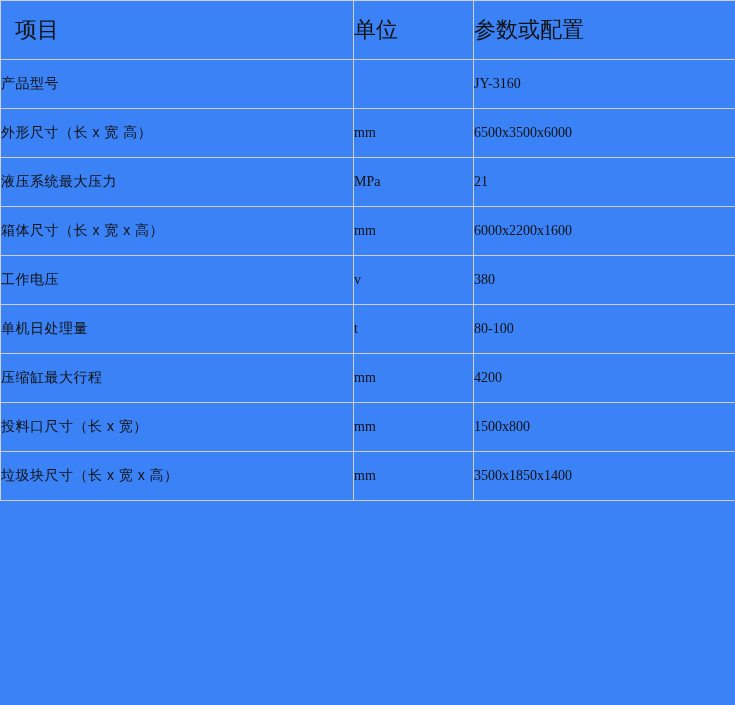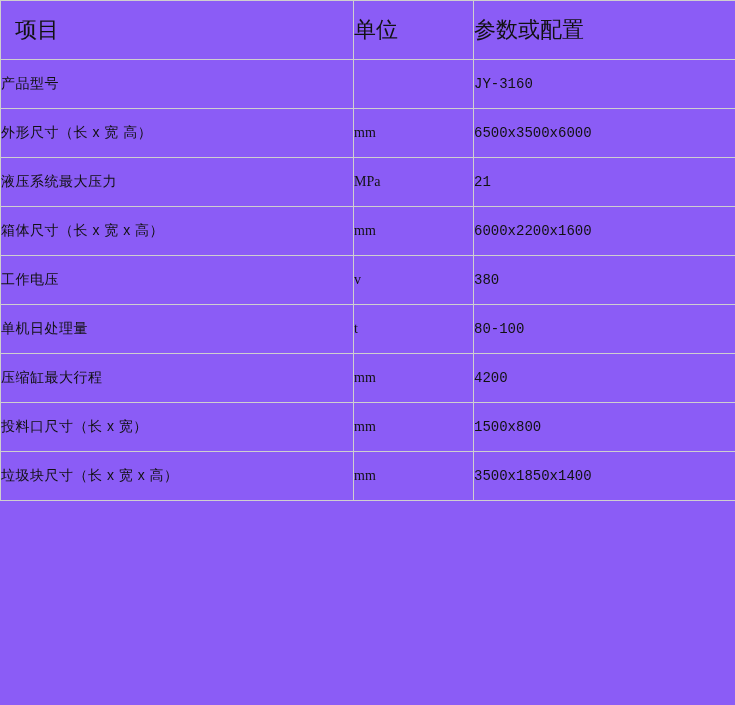--- a/index.html
+++ b/index.html
@@ -9,21 +9,21 @@
   }
   body {
     font-family: "Liberation Sans", "DejaVu Sans", sans-serif;
     color: #1a1a1a;
   }
   #spec-table-wrap {
     width: 735px;
     height: 705px;
     box-sizing: border-box;
     overflow: hidden;
-    background: #8b5cf6;
+    background: #3b82f6;
   }
   table.spec-table {
     width: 735px;
     border-collapse: collapse;
     table-layout: fixed;
   }
   table.spec-table col.col-item { width: 353px; }
   table.spec-table col.col-unit { width: 120px; }
   table.spec-table col.col-value { width: 262px; }
 
@@ -54,21 +54,20 @@
   td.cell-item {
     letter-spacing: 0.5px;
   }
   td.cell-unit,
   td.cell-value {
     font-family: "Liberation Serif", "DejaVu Serif", serif;
     font-size: 17px;
   }
   td.cell-value {
     font-size: 18px;
-    font-family: Liberation Mono, monospace;
   }
   
   table.spec-table {
     border: 1px solid #c9c9c9;
   }
 </style>
 </head>
 <body>
 
 <div id="spec-table-wrap">

